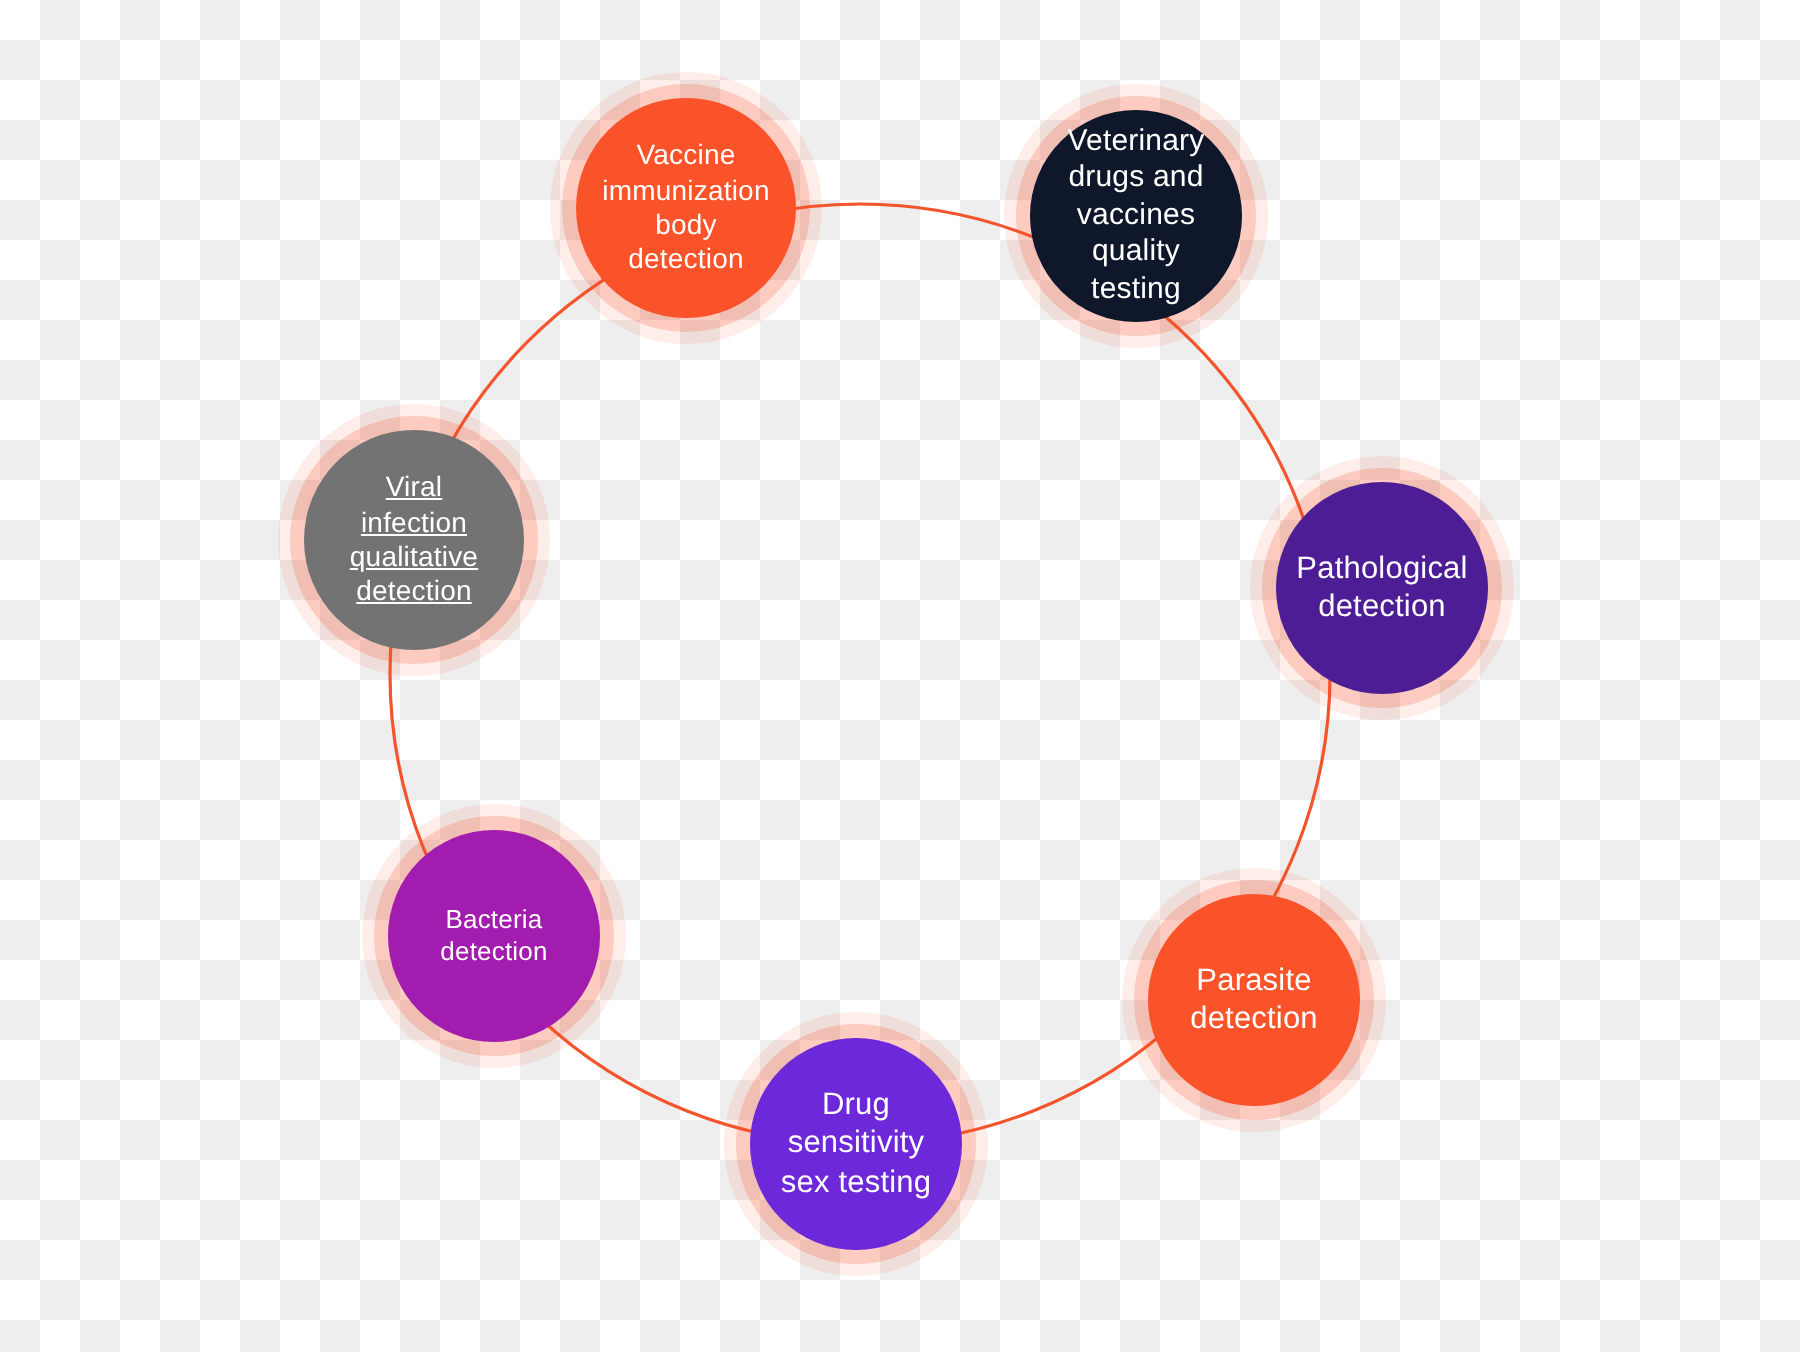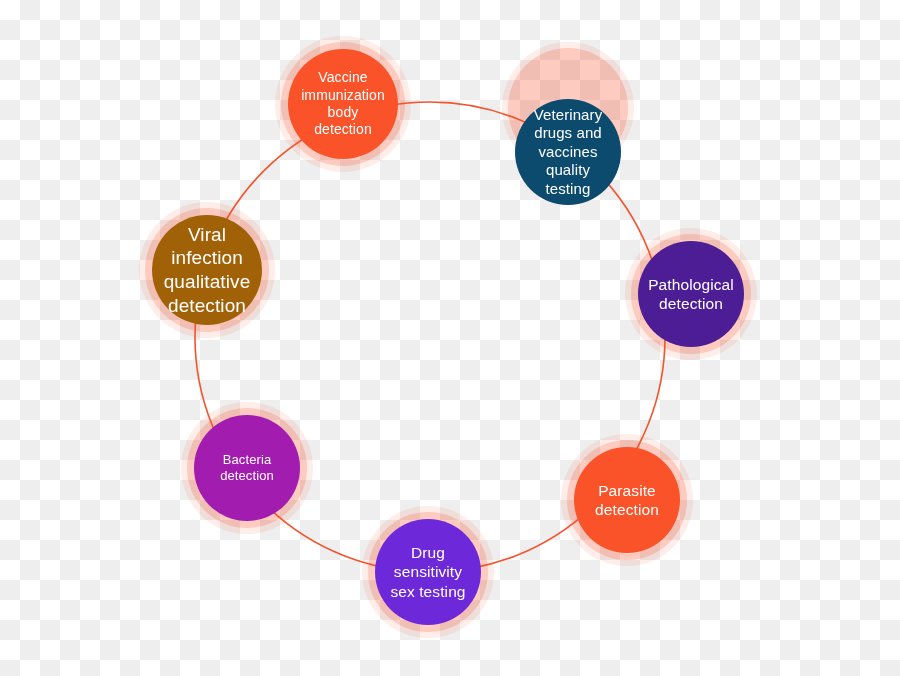--- a/index.html
+++ b/index.html
@@ -81,21 +81,21 @@
   </svg>
 
   <div id="nodes-layer">
       <div class="node-glow soft" style="left: 275px; top: 36px; width: 136px; height: 136px; background: rgb(250, 82, 41);"></div>
       <div class="node-glow" style="left: 281px; top: 42px; width: 124px; height: 124px; background: rgb(250, 82, 41);"></div>
       <div class="node" style="left: 288px; top: 49px; width: 110px; height: 110px; background: rgb(250, 82, 41); color: rgb(255, 255, 255); font-size: 14px;">
         <span class="node-label" aria-label="Vaccine immunization body detection">Vaccine<br>immunization<br>body<br>detection</span>
       </div>
       <div class="node-glow soft" style="left: 502px; top: 42px; width: 132px; height: 132px; background: rgb(250, 82, 41);"></div>
       <div class="node-glow" style="left: 508px; top: 48px; width: 120px; height: 120px; background: rgb(250, 82, 41);"></div>
-      <div class="node" style="left: 515px; top: 55px; width: 106px; height: 106px; background: #0c4a6e; color: rgb(255, 255, 255); font-size: 15px; margin-top: 44px;">
+      <div class="node" style="left: 515px; top: 55px; width: 106px; height: 106px; background: #0f172a; color: rgb(255, 255, 255); font-size: 15px;">
         <span class="node-label" aria-label="Veterinary drugs and vaccines quality testing">Veterinary<br>drugs and<br>vaccines quality<br>testing</span>
       </div>
       <div class="node-glow soft" style="left: 625px; top: 228px; width: 132px; height: 132px; background: rgb(250, 82, 41);"></div>
       <div class="node-glow" style="left: 631px; top: 234px; width: 120px; height: 120px; background: rgb(250, 82, 41);"></div>
       <div class="node" style="left: 638px; top: 241px; width: 106px; height: 106px; background: #4c1d95; color: rgb(255, 255, 255); font-size: 15.5px;">
         <span class="node-label" aria-label="Pathological detection">Pathological<br>detection</span>
       </div>
       <div class="node-glow soft" style="left: 561px; top: 434px; width: 132px; height: 132px; background: rgb(250, 82, 41);"></div>
       <div class="node-glow" style="left: 567px; top: 440px; width: 120px; height: 120px; background: rgb(250, 82, 41);"></div>
       <div class="node" style="left: 574px; top: 447px; width: 106px; height: 106px; background: rgb(250, 82, 41); color: rgb(255, 255, 255); font-size: 15.5px; align-items: center;">
@@ -106,18 +106,18 @@
       <div class="node" style="left: 375px; top: 519px; width: 106px; height: 106px; background: #6d28d9; color: rgb(255, 255, 255); font-size: 15.5px;">
         <span class="node-label" aria-label="Drug sensitivity sex testing">Drug<br>sensitivity<br>sex testing</span>
       </div>
       <div class="node-glow soft" style="left: 181px; top: 402px; width: 132px; height: 132px; background: rgb(250, 82, 41);"></div>
       <div class="node-glow" style="left: 187px; top: 408px; width: 120px; height: 120px; background: rgb(250, 82, 41);"></div>
       <div class="node" style="left: 194px; top: 415px; width: 106px; height: 106px; background: #a21caf; color: rgb(255, 255, 255); font-size: 13px;">
         <span class="node-label" aria-label="Bacteria detection">Bacteria<br>detection</span>
       </div>
       <div class="node-glow soft" style="left: 139px; top: 202px; width: 136px; height: 136px; background: rgb(250, 82, 41);"></div>
       <div class="node-glow" style="left: 145px; top: 208px; width: 124px; height: 124px; background: rgb(250, 82, 41);"></div>
-      <div class="node" style="left: 152px; top: 215px; width: 110px; height: 110px; background: #a16207; color: rgb(255, 255, 255); font-size: 19px;">
+      <div class="node" style="left: 152px; top: 215px; width: 110px; height: 110px; background: #737373; color: rgb(255, 255, 255); font-size: 14px; text-decoration: underline;">
         <span class="node-label" aria-label="Viral infection qualitative detection">Viral<br>infection<br>qualitative<br>detection</span>
       </div>
     </div>
 
 </div>
 
 </body></html>

